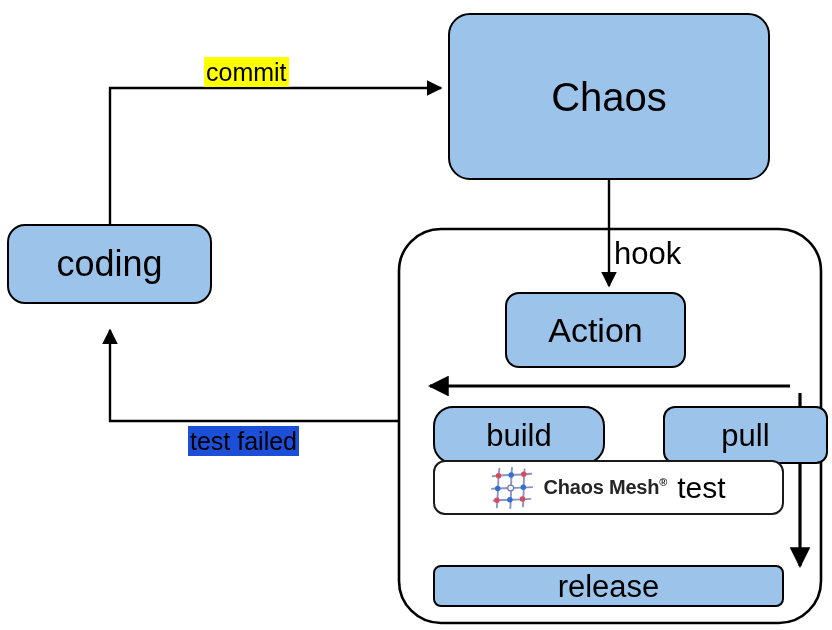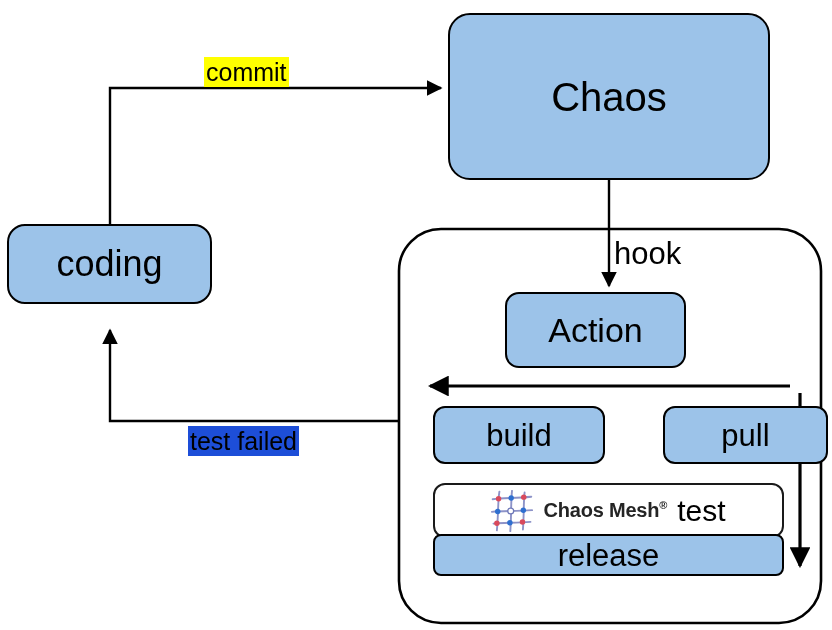--- a/index.html
+++ b/index.html
@@ -34,28 +34,28 @@
     border: 2px solid #000000;
     background: #9CC3E9;
     color: #000000;
     font-family: "Liberation Sans", sans-serif;
     line-height: 1;
     white-space: nowrap;
   }
   #node-github  { left:448px; top:13px;  width:322px; height:167px; border-radius:22px; font-size:40px; }
   #node-coding  { left:7px;   top:224px; width:205px; height:80px;  border-radius:18px; font-size:36px; }
   #node-action  { left:505px; top:292px; width:181px; height:76px;  border-radius:14px; font-size:34px; }
-  #node-build   { left:433px; top:406px; width:172px; height:58px;  border-radius:12px; font-size:31px; }
+  #node-build   { left:433px; top:406px; width:172px; height:58px;  border-radius:20px; font-size:31px; }
   #node-pull    { left:619px; top:406px; width:165px; height:58px;  border-radius:12px; font-size:31px;margin-left:44px; }
-  #node-release { left:433px; top:534px; width:351px; height:42px;  border-radius:8px;  font-size:31px; }
+  #node-release { left:433px; top:565px; width:351px; height:42px;  border-radius:8px;  font-size:31px; }
 
   
   #node-test {
     position: absolute;
-    left: 433px; top: 483px; width: 351px; height: 55px;
+    left: 433px; top: 460px; width: 351px; height: 55px;
     box-sizing: border-box;
     border: 2px solid #1a1a1a;
     border-radius: 12px;
     background: #ffffff;
     display: flex;
     align-items: center;
     justify-content: center;
     gap: 10px;
   }
   #chaos-logo { width: 42px; height: 42px; display:block; flex:0 0 auto; }

